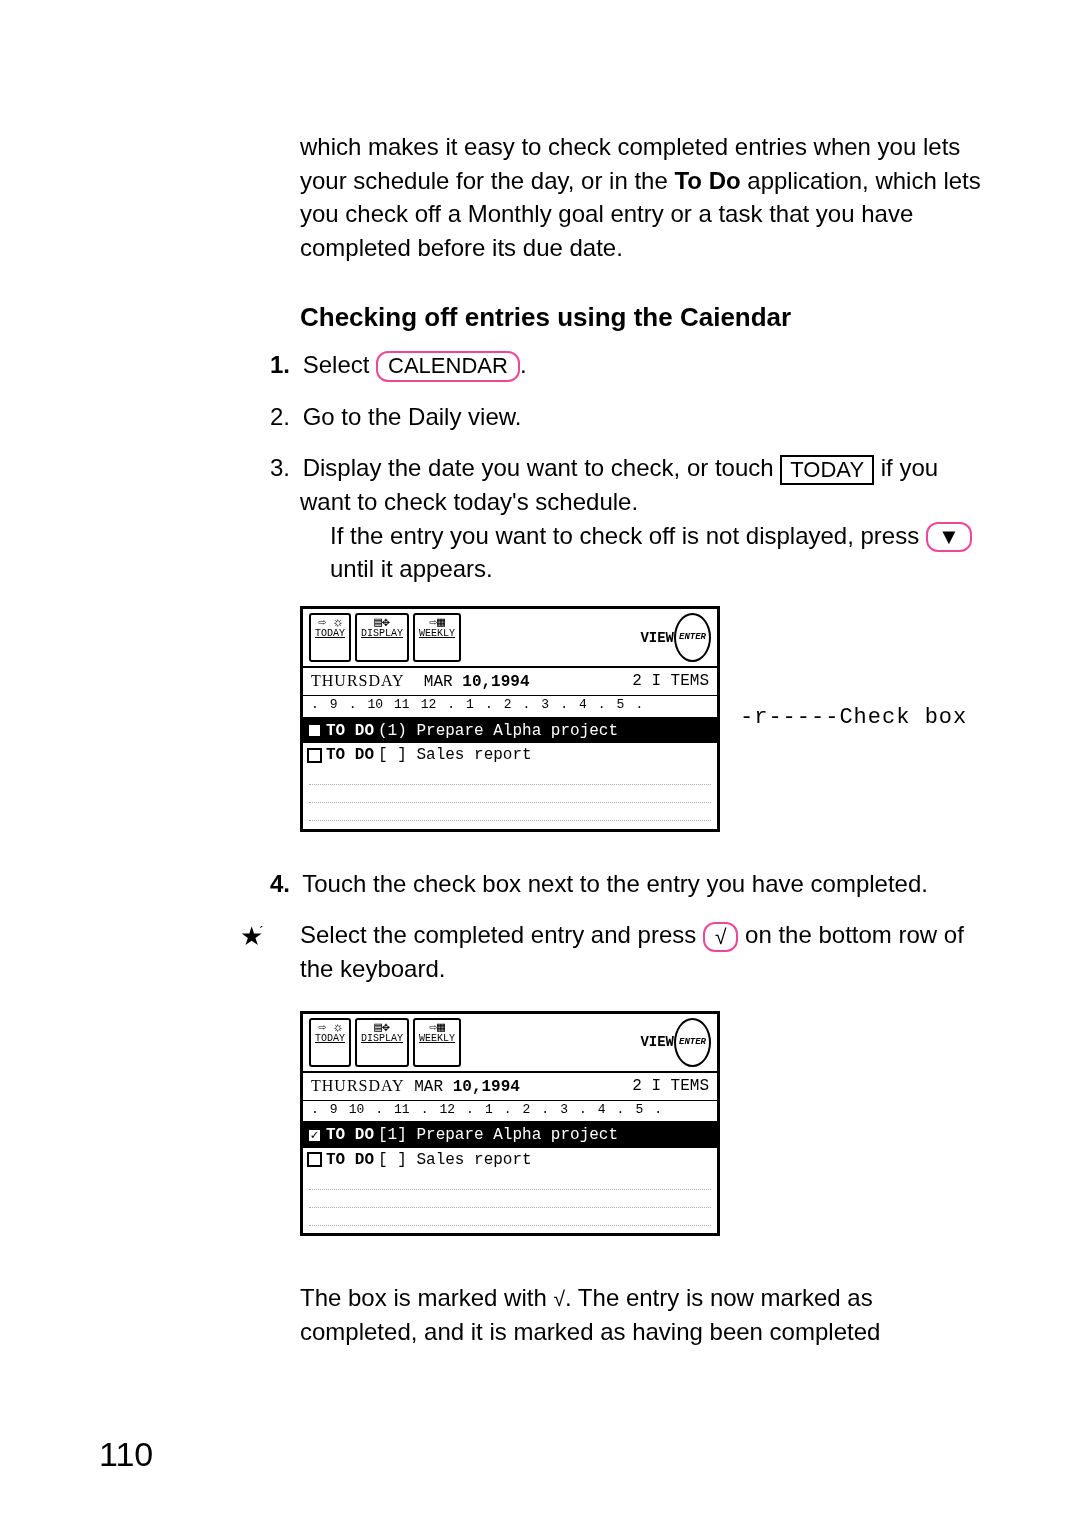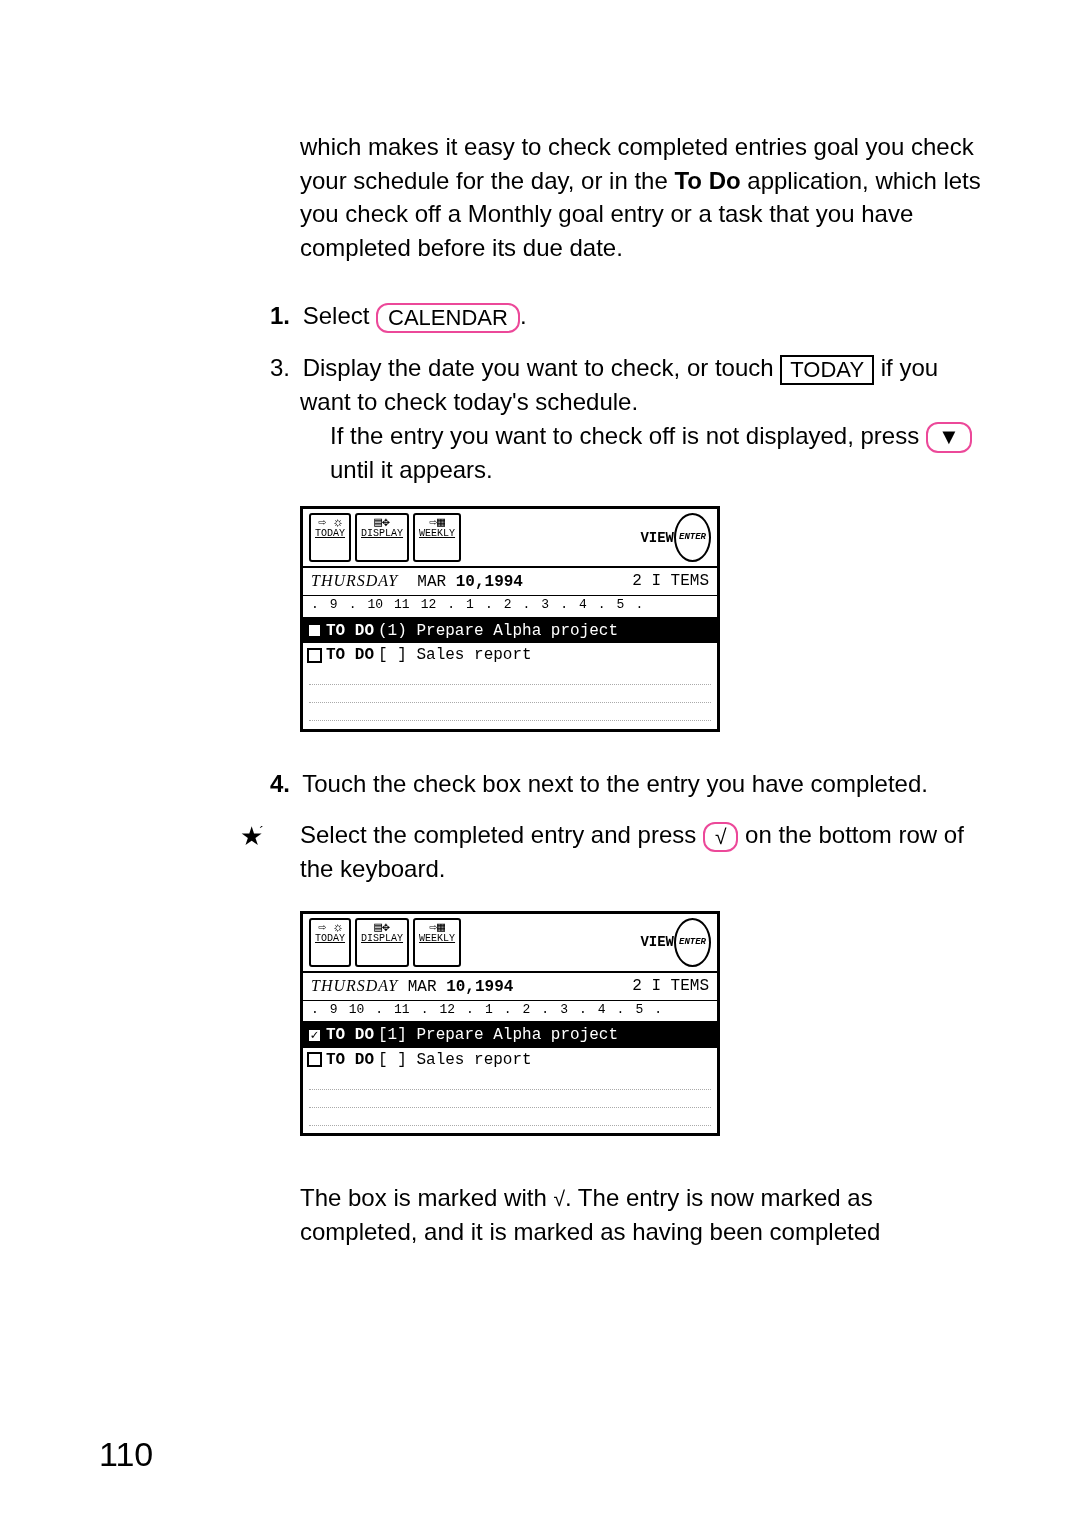--- a/index.html
+++ b/index.html
@@ -96,21 +96,21 @@
       padding: 18px 3px;
       font-weight: bold;
     }
     .screen-header {
       display: flex;
       justify-content: space-between;
       padding: 2px 8px;
       border-bottom: 1px solid #000;
       font-size: 16px;
     }
-    .screen-header .date .day { font-family: 'Times New Roman', serif; letter-spacing: 1px; font-style: italic; }
+    .screen-header .date .day { font-family: 'Times New Roman', serif; letter-spacing: 1px; }
     .screen-header .date .bold { font-weight: bold; }
     .screen-scale {
       padding: 0 8px 2px 8px;
       font-size: 13px;
       border-bottom: 2px solid #000;
       display: flex;
       gap: 11px;
     }
     .screen-body {
       min-height: 110px;
@@ -175,29 +175,34 @@
       font-size: 34px;
     }
     .sqrt { font-size: 21px; }
   </style>
 </head>
 <body>
 
 <div class="content">
 
   <p class="intro">
-    <span>which makes it easy to check completed entries goal you check your schedule for the day, or in the </span><span class="bold">To Do</span><span> application, which lets you check off a Monthly goal entry or a task that you have completed before its due date.</span>
+    <span>which makes it easy to check completed entries when you lets your schedule for the day, or in the </span><span class="bold">To Do</span><span> application, which lets you check off a Monthly goal entry or a task that you have completed before its due date.</span>
   </p>
 
+  <div class="section-title">Checking off entries using the Caiendar</div>
 
   <div class="step">
     <span class="num-bold">1.</span>
     <span>Select </span><span class="key-round">CALENDAR</span><span>.</span>
   </div>
 
+  <div class="step">
+    <span class="num">2.</span>
+    <span>Go to the Daily view.</span>
+  </div>
 
   <div class="step">
     <span class="num">3.</span>
     <span>Display the date you want to check, or touch </span><span class="key-square">TODAY</span><span> if you want to check today's schedule.</span>
     <div class="indent">
       <span>If the entry you want to check off is not displayed, press </span><span class="key-round">▼</span><span> until it appears.</span>
     </div>
   </div>
 
   <div class="screen-wrap">
@@ -254,20 +259,23 @@
         <div class="todo-row">
           <span class="cb"></span>
           <span class="todo-label">TO DO</span>
           <span>[ ] Sales  report</span>
         </div>
         <div class="dotted-row"></div>
         <div class="dotted-row"></div>
         <div class="dotted-row"></div>
       </div>
     </div>
+    <div class="callout">
+      <span class="callout-line">-r-----Check box</span>
+    </div>
   </div>
 
   <div class="step">
     <span class="num-bold">4.</span>
     <span>Touch the check box next to the entry you have completed.</span>
   </div>
 
   <div class="star-row">
     <span class="star">★<span class="star-arc">´</span></span>
     <div>

